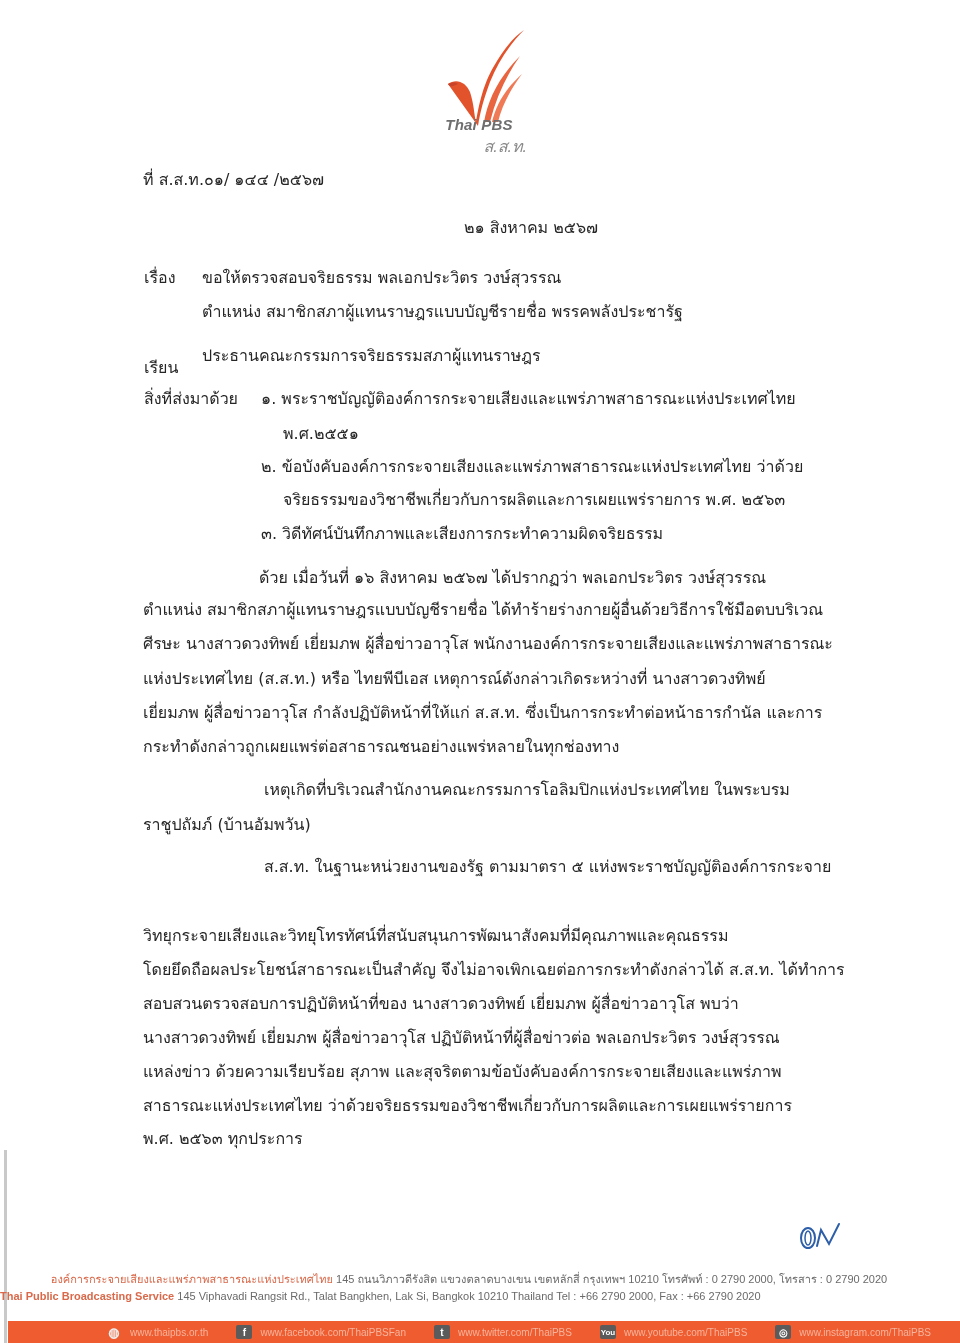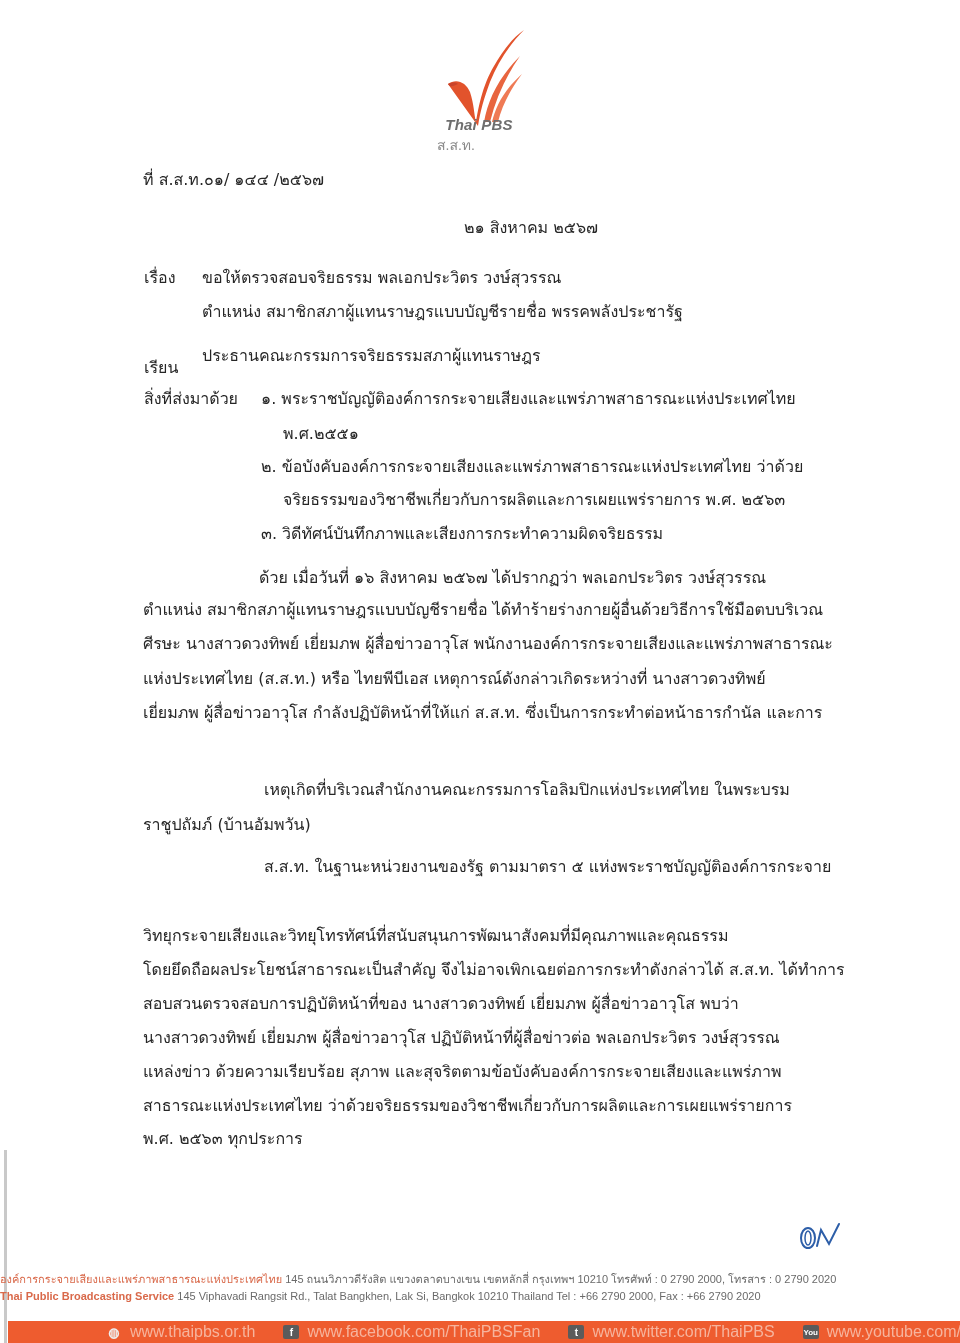--- a/index.html
+++ b/index.html
@@ -13,37 +13,37 @@
     background: #c9c9c9;
   }
   
   .logo { position: absolute; left: 430px; top: 26px; width: 100px; height: 130px; }
   .logo-text {
     position: absolute; left: 437px; top: 116px; width: 84px; text-align: center;
     font-family: "Liberation Sans", sans-serif; font-weight: bold; font-style: italic;
     color: #6e6e6e; font-size: 15px; letter-spacing: 0.2px;
   }
   .logo-sub {
-    position: absolute; left: 437px; top: 134px; width: 90px; text-align: left;
-    font-family: "Liberation Sans", sans-serif; 
-    color: #8a8a8a; font-size: 14px;
+    position: absolute; left: 437px; top: 134px; width: 90px; text-align: right;
+    font-family: "Liberation Sans", sans-serif; font-style: italic;
+    color: #8a8a8a; font-size: 16px;
   }
   .txt { position: absolute; font-size: 16px; line-height: 20px; white-space: nowrap; color: #262626; }
   .ref { left: 143px; top: 170px; }
   .date { left: 464px; top: 218px; }
   .lbl { left: 144px; }
   .val { left: 202px; }
   .enc-lbl { left: 144px; top: 389px; }
   .enc { left: 261px; }
   .enc-cont { left: 283px; }
   .para { left: 143px; }
   .signature { position: absolute; left: 795px; top: 1218px; width: 50px; height: 35px; }
   
   .footer-line1 {
-    position: absolute; top: 1270px; left: 0; width: 938px; text-align: left;
+    position: absolute; top: 1270px; left: 0; width: 938px; text-align: center;
     font-family: "Liberation Sans", sans-serif; font-size: 11px; color: #6a6a6a; white-space: nowrap;
   }
   .footer-line2 {
     position: absolute; top: 1290px; left: 0; width: 938px; text-align: left;
     font-family: "Liberation Sans", sans-serif; font-size: 11px; color: #6a6a6a; white-space: nowrap;
   }
   .org-th { color: #d9694a; }
   .org-en { color: #d9694a; font-weight: bold; }
   .footer-bar {
     position: absolute; left: 8px; top: 1321px; width: 952px; height: 22px;
@@ -51,21 +51,21 @@
     display: flex; align-items: center; padding-left: 98px; box-sizing: border-box;
   }
   .social { display: flex; align-items: center; margin-right: 28px; }
   .social-icon {
     width: 16px; height: 14px; margin-right: 8px; border-radius: 2px;
     background: #5b5b5b; color: #fff; font-family: "Liberation Sans", sans-serif;
     font-size: 10px; font-weight: bold; display: flex; align-items: center; justify-content: center;
   }
   .social-icon.web { background: transparent; color: #eee; font-size: 13px; }
   .social-url {
-    color: #f6b49d; font-family: "Liberation Sans", sans-serif; font-size: 16px; white-space: nowrap;
+    color: #f6b49d; font-family: "Liberation Sans", sans-serif; font-size: 10px; white-space: nowrap;
   }
 </style>
 </head>
 <body>
 
 <div class="page">
   <div class="left-rule"></div>
 
   <svg class="logo" viewBox="0 0 100 130">
     <path d="M18 58 C26 52 36 56 40 66 C44 78 44 88 46 96 C48 84 52 60 64 40 C72 26 82 12 94 4 C80 18 68 36 60 56 C54 72 50 86 48 100 Z" fill="#e2532c"></path>
@@ -91,20 +91,21 @@
   <div class="txt enc-cont" style="top:424px">พ.ศ.๒๕๕๑</div>
   <div class="txt enc" style="top:457px">๒. ข้อบังคับองค์การกระจายเสียงและแพร่ภาพสาธารณะแห่งประเทศไทย ว่าด้วย</div>
   <div class="txt enc-cont" style="top:490px">จริยธรรมของวิชาชีพเกี่ยวกับการผลิตและการเผยแพร่รายการ พ.ศ. ๒๕๖๓</div>
   <div class="txt enc" style="top:524px">๓. วิดีทัศน์บันทึกภาพและเสียงการกระทำความผิดจริยธรรม</div>
 
   <div class="txt para" style="top:568px; left:259px">ด้วย เมื่อวันที่ ๑๖ สิงหาคม ๒๕๖๗ ได้ปรากฏว่า พลเอกประวิตร วงษ์สุวรรณ</div>
   <div class="txt para" style="top:600px">ตำแหน่ง สมาชิกสภาผู้แทนราษฎรแบบบัญชีรายชื่อ ได้ทำร้ายร่างกายผู้อื่นด้วยวิธีการใช้มือตบบริเวณ</div>
   <div class="txt para" style="top:634px">ศีรษะ นางสาวดวงทิพย์ เยี่ยมภพ ผู้สื่อข่าวอาวุโส พนักงานองค์การกระจายเสียงและแพร่ภาพสาธารณะ</div>
   <div class="txt para" style="top:669px">แห่งประเทศไทย (ส.ส.ท.) หรือ ไทยพีบีเอส เหตุการณ์ดังกล่าวเกิดระหว่างที่ นางสาวดวงทิพย์</div>
   <div class="txt para" style="top:703px">เยี่ยมภพ ผู้สื่อข่าวอาวุโส กำลังปฏิบัติหน้าที่ให้แก่ ส.ส.ท. ซึ่งเป็นการกระทำต่อหน้าธารกำนัล และการ</div>
+  <div class="txt para" style="top:737px">กระทำดังกล่าวถูกเผยแพร่ต่อสาธารณชนอย่างแพร่หลายในทุกช่องทาง</div>
 
   <div class="txt para" style="top:780px; left:264px">เหตุเกิดที่บริเวณสำนักงานคณะกรรมการโอลิมปิกแห่งประเทศไทย ในพระบรม</div>
   <div class="txt para" style="top:815px">ราชูปถัมภ์ (บ้านอัมพวัน)</div>
 
   <div class="txt para" style="top:857px; left:264px">ส.ส.ท. ในฐานะหน่วยงานของรัฐ ตามมาตรา ๕ แห่งพระราชบัญญัติองค์การกระจาย</div>
   <div class="txt para" style="top:926px">วิทยุกระจายเสียงและวิทยุโทรทัศน์ที่สนับสนุนการพัฒนาสังคมที่มีคุณภาพและคุณธรรม</div>
   <div class="txt para" style="top:960px">โดยยึดถือผลประโยชน์สาธารณะเป็นสำคัญ จึงไม่อาจเพิกเฉยต่อการกระทำดังกล่าวได้ ส.ส.ท. ได้ทำการ</div>
   <div class="txt para" style="top:994px">สอบสวนตรวจสอบการปฏิบัติหน้าที่ของ นางสาวดวงทิพย์ เยี่ยมภพ ผู้สื่อข่าวอาวุโส พบว่า</div>
   <div class="txt para" style="top:1028px">นางสาวดวงทิพย์ เยี่ยมภพ ผู้สื่อข่าวอาวุโส ปฏิบัติหน้าที่ผู้สื่อข่าวต่อ พลเอกประวิตร วงษ์สุวรรณ</div>
   <div class="txt para" style="top:1062px">แหล่งข่าว ด้วยความเรียบร้อย สุภาพ และสุจริตตามข้อบังคับองค์การกระจายเสียงและแพร่ภาพ</div>

